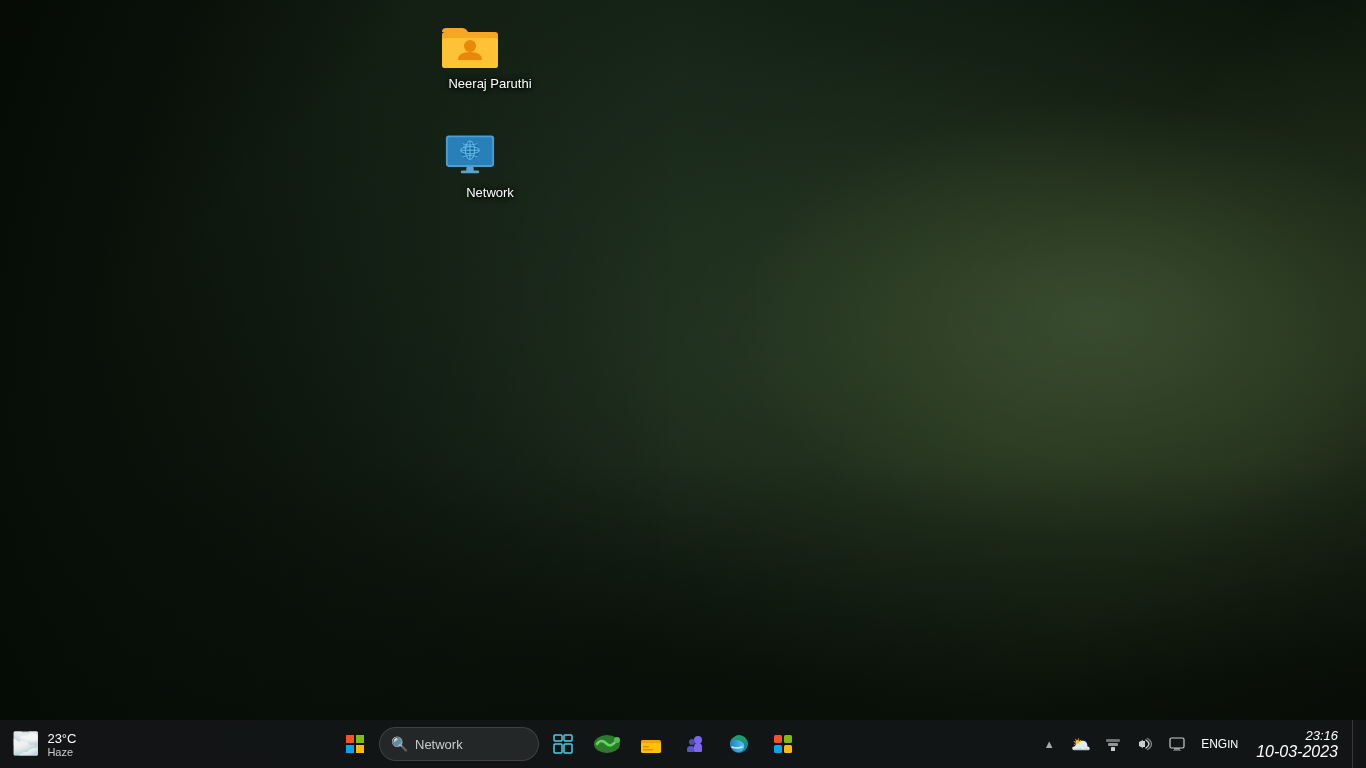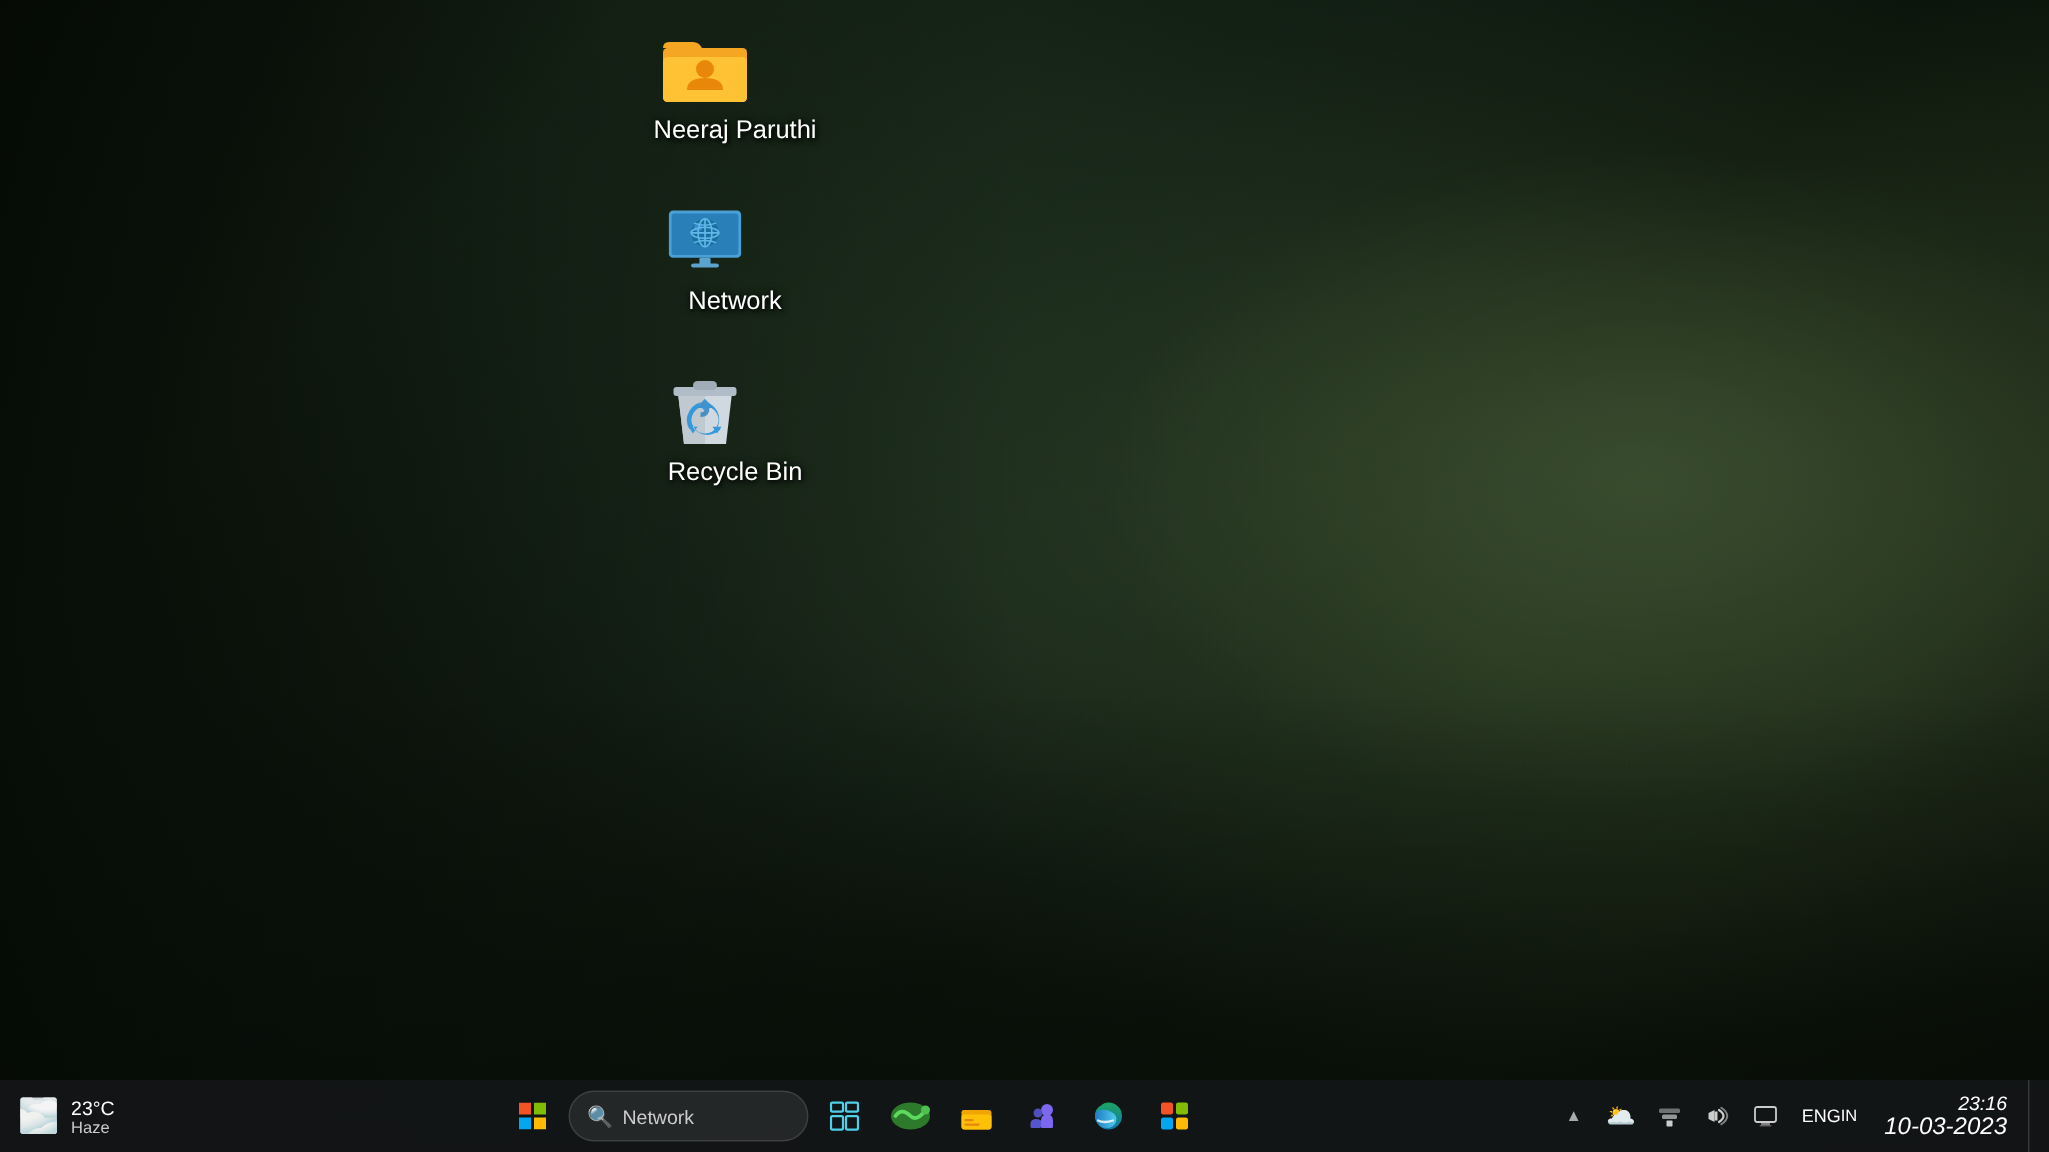--- a/index.html
+++ b/index.html
@@ -79,21 +79,21 @@
       width: 56px;
       height: 56px;
       display: flex;
       align-items: center;
       justify-content: center;
       margin-bottom: 4px;
     }
 
     .desktop-icon .icon-label {
       color: #fff;
-      font-size: 17px;
+      font-size: 13px;
       text-align: center;
       text-shadow: 1px 1px 3px rgba(0,0,0,0.9), 0 0 6px rgba(0,0,0,0.8);
       line-height: 1.3;
       white-space: nowrap;
       margin-left: 40px;
     }
 
     
     .folder-icon-svg {
       width: 56px;
@@ -318,43 +318,20 @@
         <rect x="26" y="42" width="8" height="5" rx="1" fill="#5ba3cc"></rect>
         <rect x="20" y="46" width="20" height="3" rx="2" fill="#5ba3cc"></rect>
 
         <circle cx="25" cy="20" r="3" fill="rgba(100,180,255,0.4)"></circle>
       </svg>
     </div>
     <span class="icon-label">Network</span>
   </div>
 
 
-  <div class="desktop-icon">
-    <div class="icon-img">
-      <svg viewBox="0 0 52 56" width="52" height="56" xmlns="http://www.w3.org/2000/svg">
-
-        <path d="M8 18 L12 52 L40 52 L44 18 Z" fill="#d0d8e0"></path>
-        <path d="M8 18 L12 52 L26 52 L26 18 Z" fill="#c0c8d0"></path>
-
-        <rect x="5" y="14" width="42" height="6" rx="2" fill="#b0bcc8"></rect>
-
-        <rect x="18" y="10" width="16" height="6" rx="3" fill="#a0acb8"></rect>
-
-        <path d="M20 28 L26 22 L32 28 L29 28 Q29 34 23 34 L23 31 Q26 31 26 28 Z" fill="#2980b9" opacity="0.8"></path>
-
-        <g transform="translate(26,36)" fill="none" stroke="#2980b9" stroke-width="2.5" stroke-linecap="round" stroke-linejoin="round">
-
-          <path d="M0,-9 A9,9 0 0,1 7.8,4.5 L5,4.5 L8,9 L11,4.5 L8.5,4.5 A12,12 0 0,0 0,-12 Z" fill="#3498db" stroke="none"></path>
-          <path d="M7.8,4.5 A9,9 0 0,1 -7.8,4.5 L-5,4.5 L-8,9 L-11,4.5 L-8.5,4.5 A12,12 0 0,0 10.4,6 Z" fill="#3498db" stroke="none"></path>
-          <path d="M-7.8,4.5 A9,9 0 0,1 0,-9 L0,-6 L-4,-10 L0,-14 L0,-12 A12,12 0 0,0 -10.4,6 Z" fill="#3498db" stroke="none"></path>
-        </g>
-      </svg>
-    </div>
-    <span class="icon-label">Recycle Bin</span>
-  </div>
 
 </div>
 
 <div id="taskbar">
 
   <div id="weather-widget">
     <span class="weather-icon">🌫️</span>
     <div class="weather-info">
       <span class="weather-temp">23°C</span>
       <span class="weather-condition">Haze</span>

